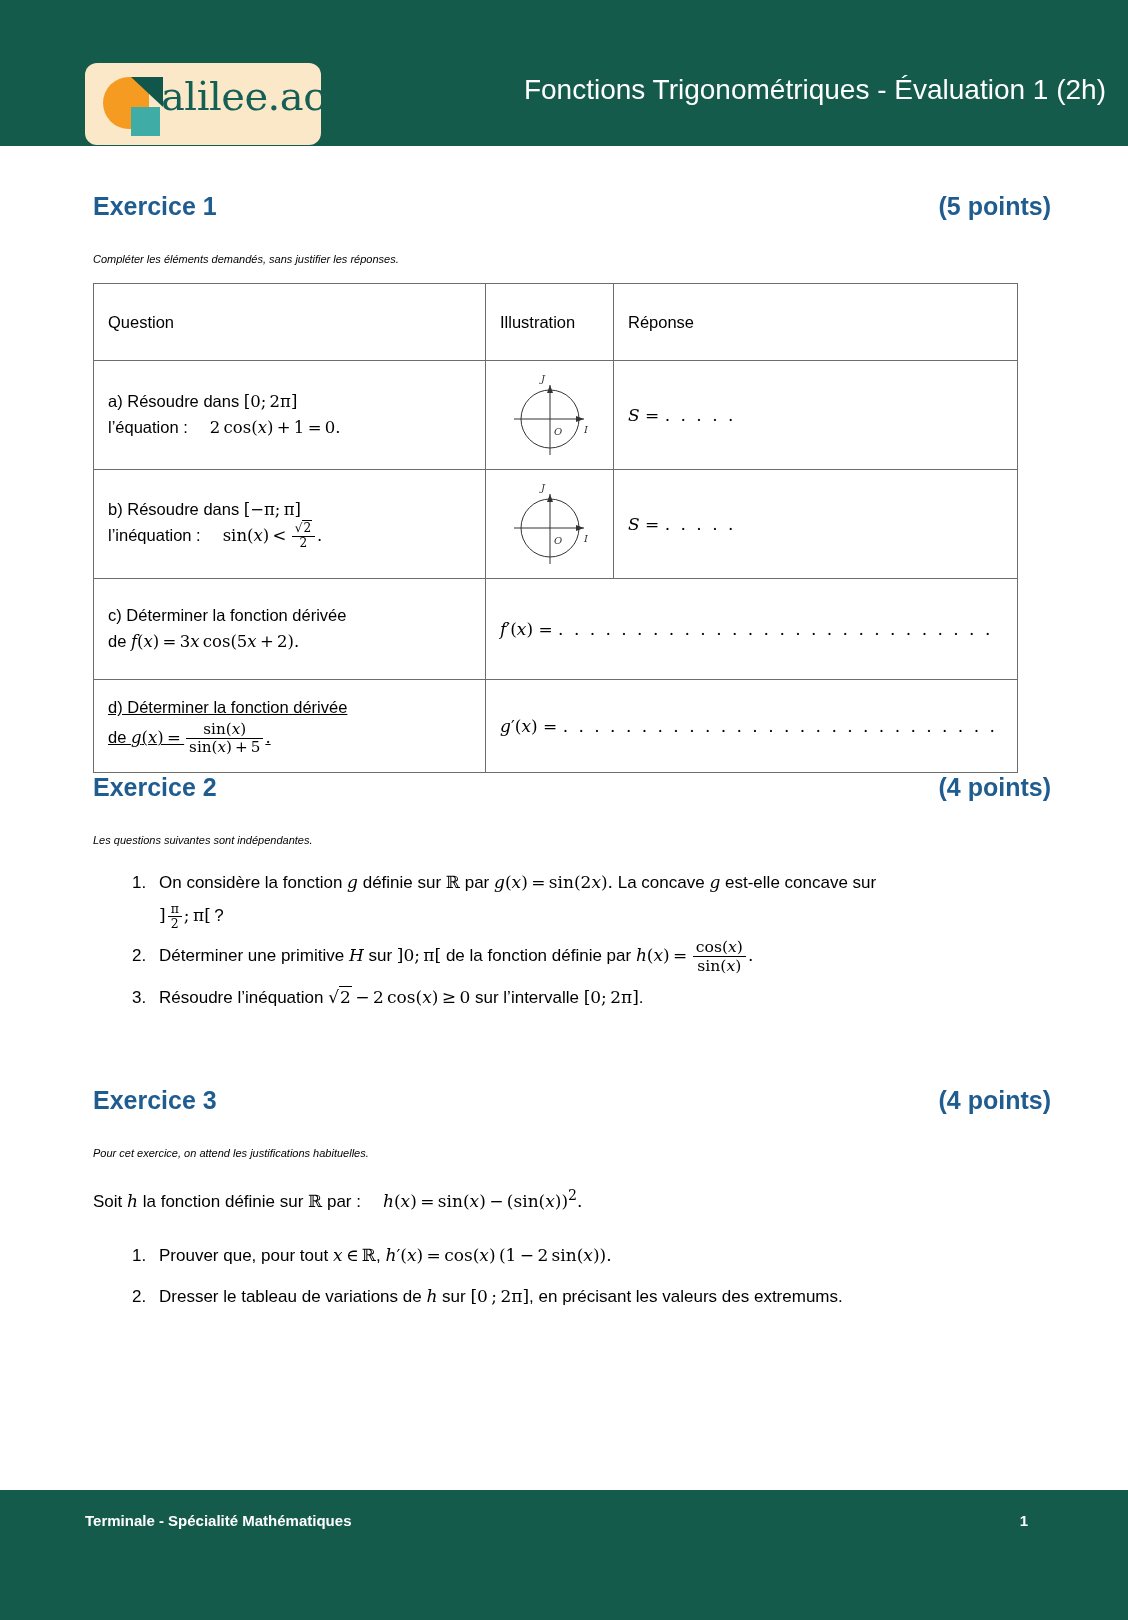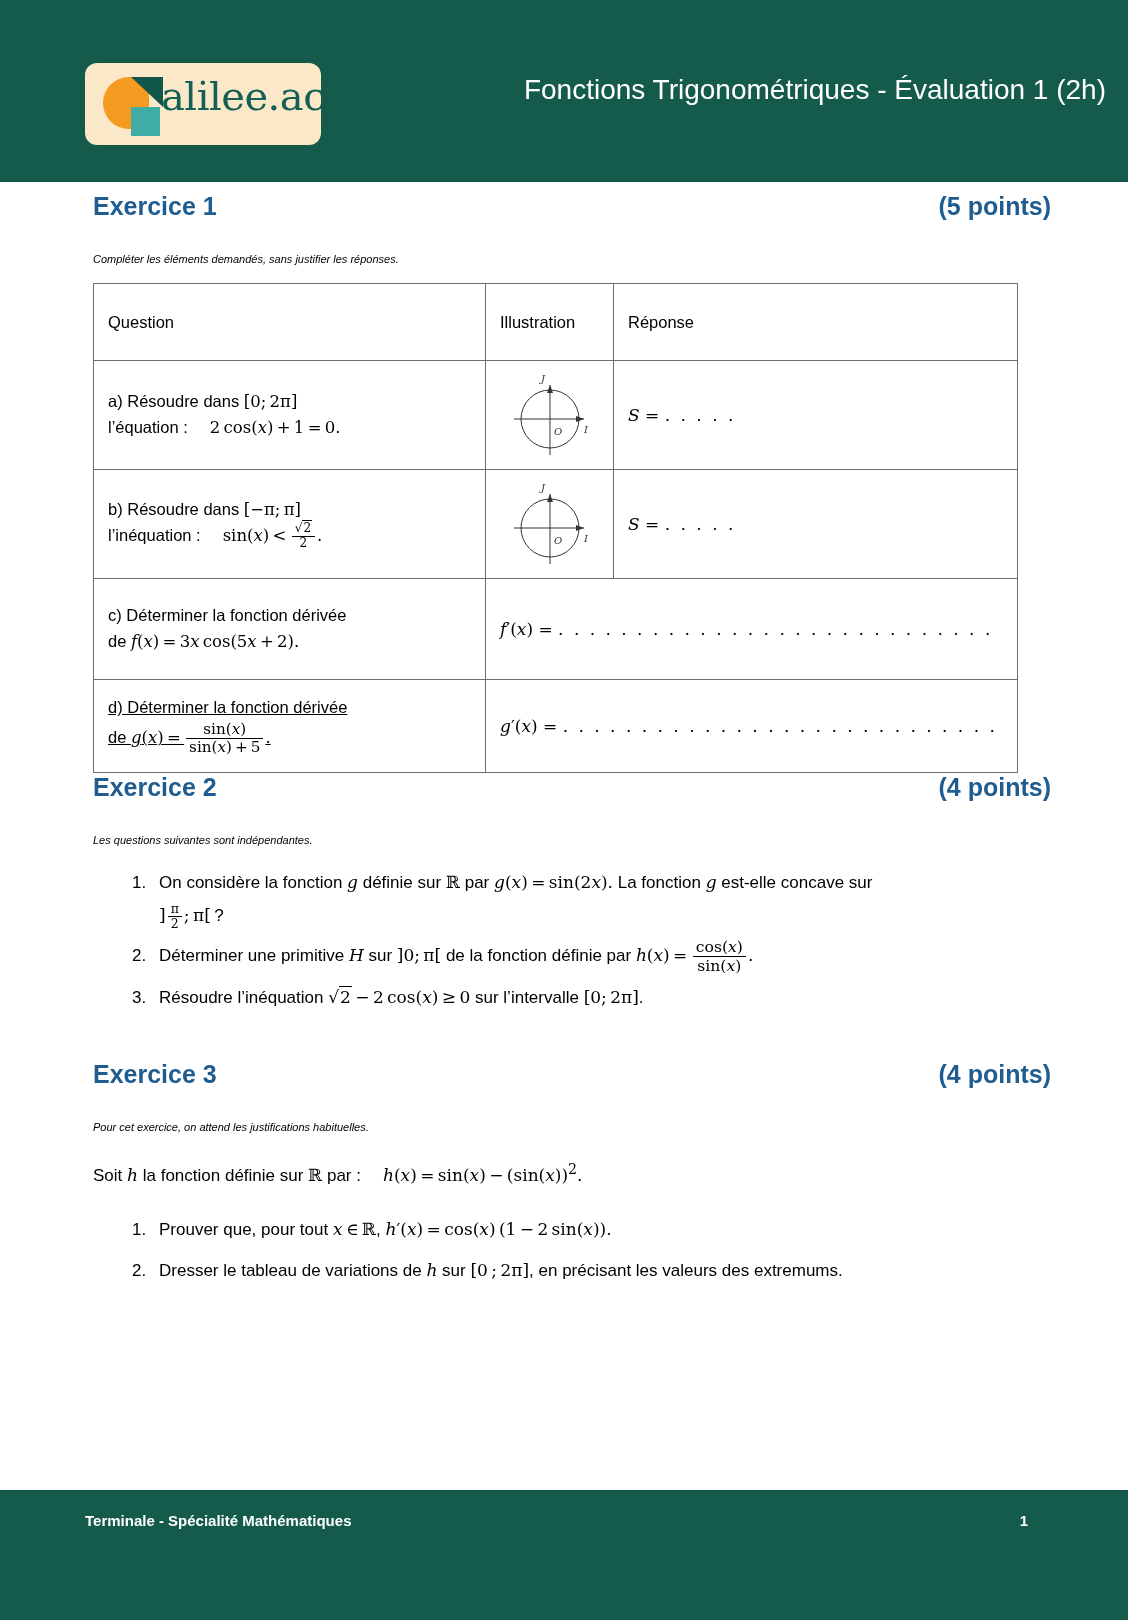--- a/index.html
+++ b/index.html
@@ -10,21 +10,21 @@
     width: 1128px; height: 1620px;
     position: relative;
     font-family: "Liberation Sans", sans-serif;
     color: #000000;
     overflow: hidden;
   }
 
   
   .header {
     position: absolute; top: 0; left: 0;
-    width: 1128px; height: 182px;
+    width: 1128px; height: 146px;
     background: #145B4C;
   }
   .logo-box {
     position: absolute; left: 85px; top: 63px;
     width: 236px; height: 82px;
     background: #FAE8C8;
     border-radius: 12px;
     overflow: hidden;
   }
   .logo-mark {
@@ -84,21 +84,21 @@
     width: 1128px;
   }
   .inner { margin: 0 85px 0 85px; }
 
   .ex-head {
     display: flex; justify-content: space-between; align-items: baseline;
     color: #1F5C8F; font-weight: bold; font-size: 25px;
   }
   .ex-head.e1 { margin-top: 46px; }
   .ex-head.e2 { }
-  .ex-head.e3 { margin-top: 46px; gap: 20px; }
+  .ex-head.e3 { margin-top: 72px; gap: 20px; }
 
   .intro {
     font-style: italic; font-size: 11px; margin-top: 32px;
   }
 
   
   table.qtable {
     border-collapse: collapse;
     width: 924px;
     margin-top: 18px;
@@ -264,21 +264,21 @@
 
     <div class="ex-head e2">
       <span>Exercice 2</span>
       <span>(4 points)</span>
     </div>
 
     <div class="intro">Les questions suivantes sont indépendantes.</div>
 
     <ol class="qlist">
       <li>
-        <span>On considère la fonction </span><span class="m">g</span><span> définie sur </span><span class="mw">ℝ</span><span> par </span><span class="mr"><span class="m">g</span>(<span class="m">x</span>) = sin(2<span class="m">x</span>).</span><span> La fonction </span><span class="m">g</span><span> est-elle concave sur</span>
+        <span>On considère la fonction </span><span class="m">g</span><span> définie sur </span><span class="mw">ℝ</span><span> par </span><span class="mr"><span class="m">g</span>(<span class="m">x</span>) = sin(2<span class="m">x</span>).</span><span> La concave </span><span class="m">g</span><span> est-elle concave sur</span>
         <div><span class="mr">]<span class="frac sm"><span class="num">π</span><span class="den">2</span></span>; π[</span> ?</div>
       </li>
       <li>
         <span>Déterminer une primitive </span><span class="m">H</span><span> sur </span><span class="mr">]0; π[</span><span> de la fonction définie par </span><span class="mr"><span class="m">h</span>(<span class="m">x</span>) = <span class="frac"><span class="num">cos(<span class="m">x</span>)</span><span class="den">sin(<span class="m">x</span>)</span></span>.</span>
       </li>
       <li>
         <span>Résoudre l’inéquation </span><span class="mr"><span class="sqrt">√<span class="rad">2</span></span> − 2 cos(<span class="m">x</span>) ≥ 0</span><span> sur l’intervalle </span><span class="mr">[0; 2π]</span><span>.</span>
       </li>
     </ol>
 

